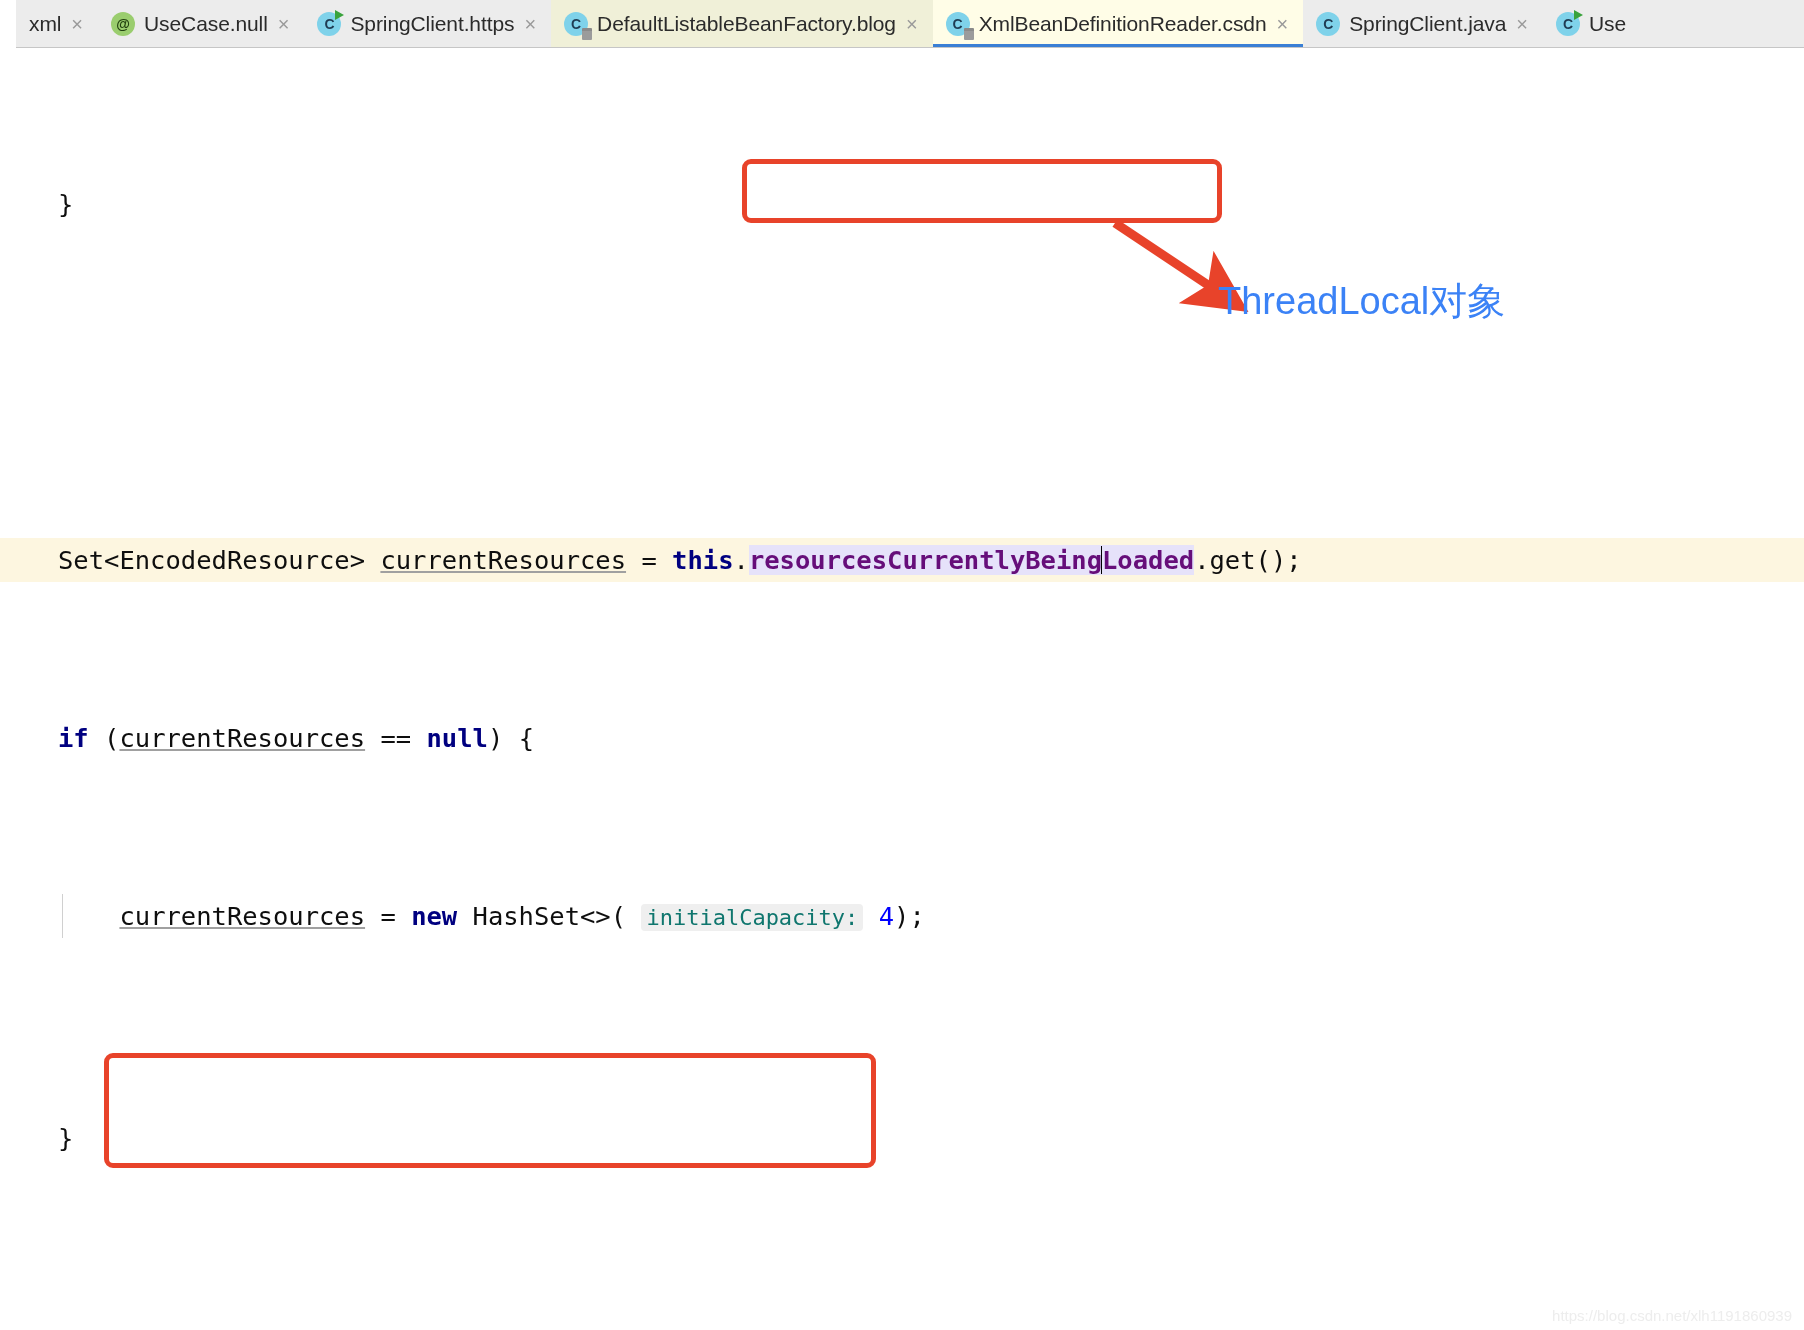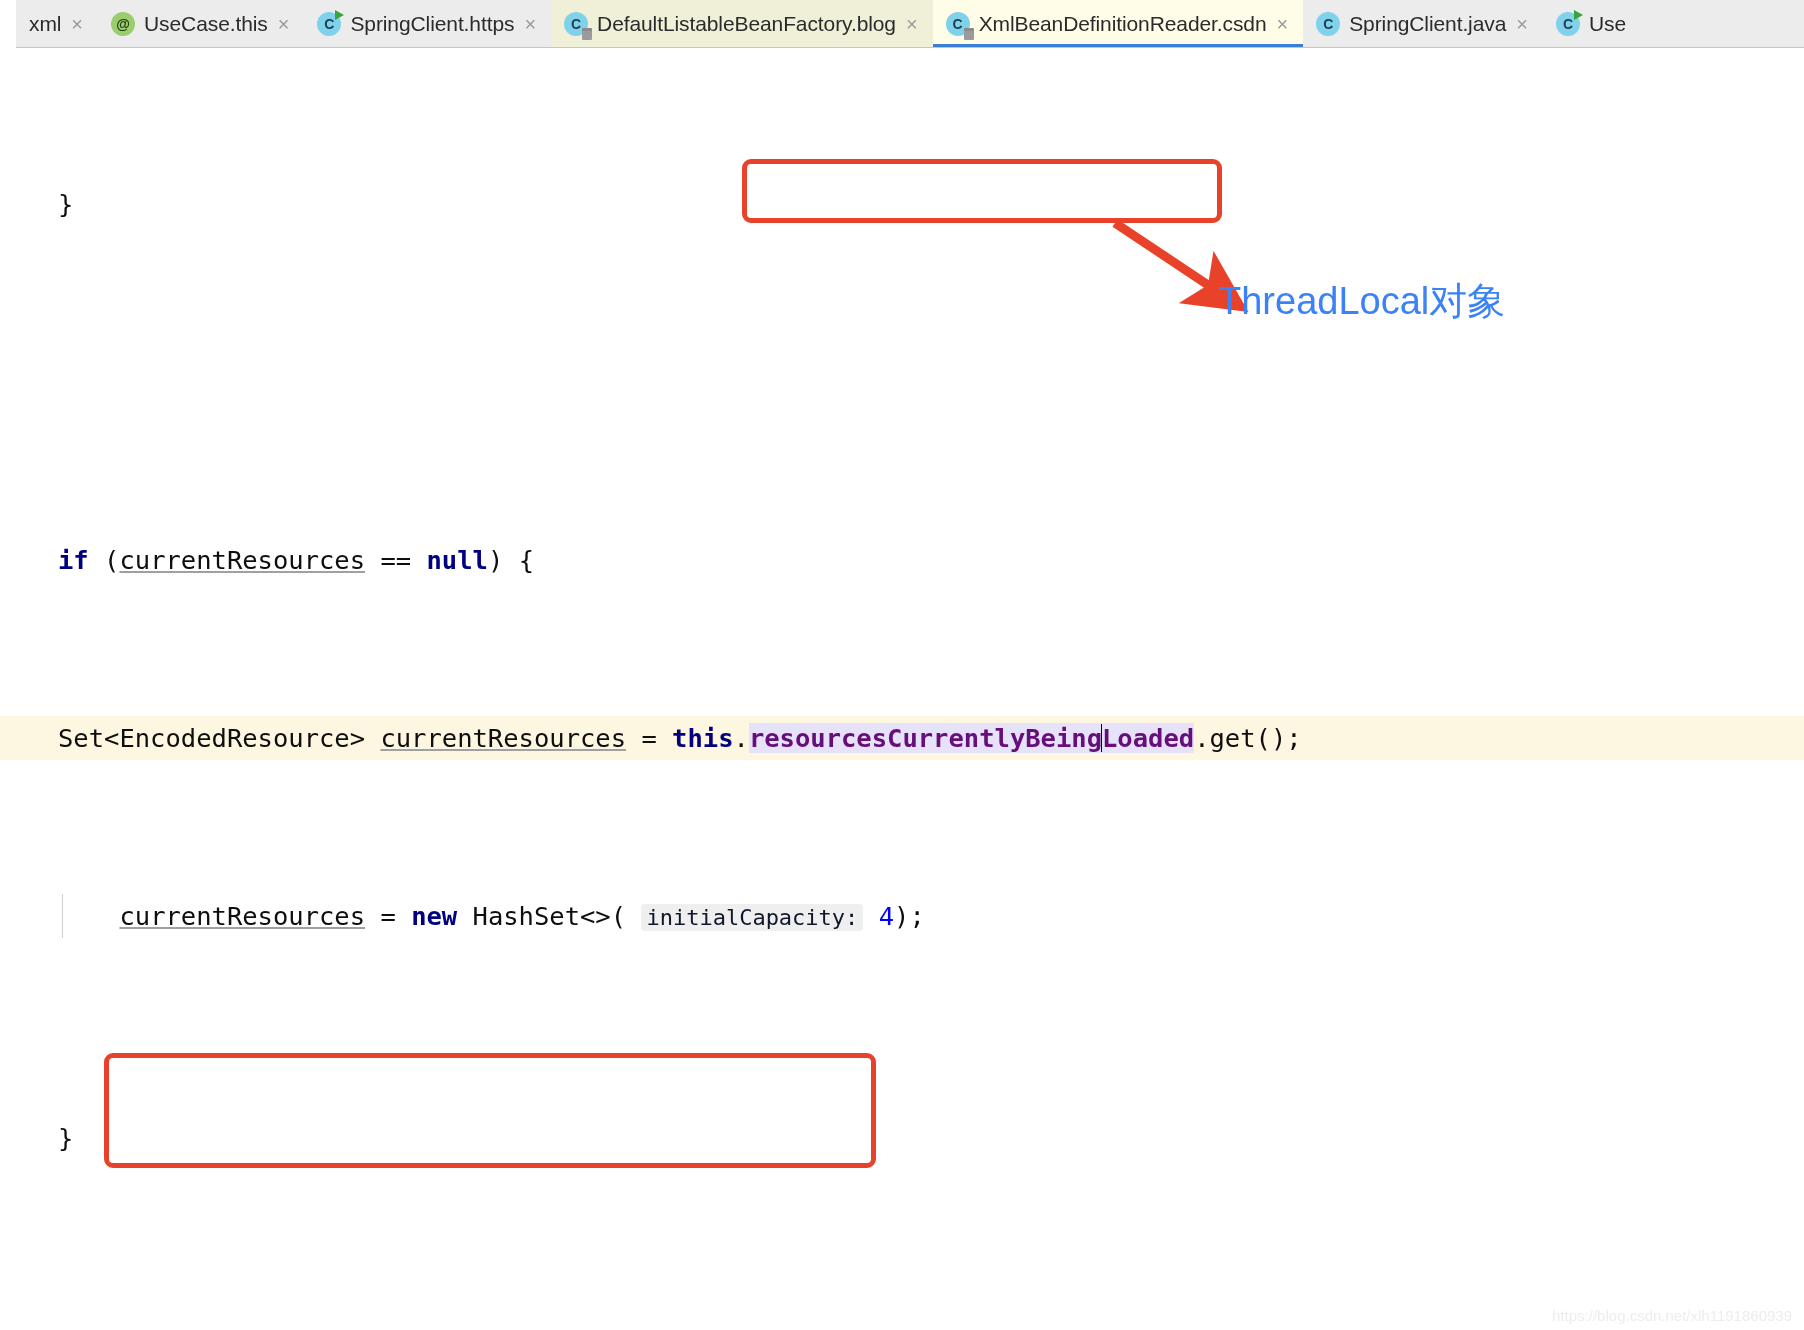--- a/index.html
+++ b/index.html
@@ -104,21 +104,21 @@
     left: 0; top: 0; height: 44.5px;
   }
 
   
   .kw     { color: #000080; font-weight: bold; }
   .num    { color: #0000ff; }
   .fld    { color: #660e7a; font-weight: bold; background: #e6e2fa; }
   .lv     { text-decoration: underline; text-decoration-color: #a0a0a0; }
   .plain  { color: #0e0e0e; }
   .hint {
-    background: #efefef; color: #0f172a;
+    background: #efefef; color: #0f766e;
     border-radius: 4px; padding: 1px 5px;
     font-size: 22px;
   }
   .caret {
     display: inline-block; width: 2px; height: 28px;
     background: #000; vertical-align: -5px; margin: 0 -1px;
   }
 
   
   .redbox {
@@ -153,21 +153,21 @@
 
 <div id="tabbar">
 
   <div class="tab inactive">
     <span class="tab-label">xml</span>
     <span class="tab-close">×</span>
   </div>
 
   <div class="tab inactive">
     <span class="tabicon ic-anno">@</span>
-    <span class="tab-label">UseCase.this</span>
+    <span class="tab-label">UseCase.null</span>
     <span class="tab-close">×</span>
   </div>
 
   <div class="tab inactive">
     <span class="tabicon ic-runner">C</span>
     <span class="tab-label">SpringClient.https</span>
     <span class="tab-close">×</span>
   </div>
 
   <div class="tab dim">
@@ -196,23 +196,23 @@
 </div>
 
 <div id="editor">
 
   <div id="code">
 
     <div class="ln"><span class="plain">}</span></div>
 
     <div class="ln">&nbsp;</div>
 
+    <div class="ln hl"><span class="plain">Set&lt;EncodedResource&gt; </span><span class="lv">currentResources</span><span class="plain"> = </span><span class="kw">this</span><span class="plain">.</span><span class="fld">resourcesCurrentlyBeing</span><span class="caret"></span><span class="fld">Loaded</span><span class="plain">.get();</span></div>
+
     <div class="ln"><span class="kw">if</span><span class="plain"> (</span><span class="lv">currentResources</span><span class="plain"> == </span><span class="kw">null</span><span class="plain">) {</span></div>
-
-    <div class="ln hl"><span class="plain">Set&lt;EncodedResource&gt; </span><span class="lv">currentResources</span><span class="plain"> = </span><span class="kw">this</span><span class="plain">.</span><span class="fld">resourcesCurrentlyBeing</span><span class="caret"></span><span class="fld">Loaded</span><span class="plain">.get();</span></div>
 
     <div class="ln"><span class="guide" style="left:62px"></span><span class="plain">    </span><span class="lv">currentResources</span><span class="plain"> = </span><span class="kw">new</span><span class="plain"> HashSet&lt;&gt;( </span><span class="hint">initialCapacity:</span><span class="plain"> </span><span class="num">4</span><span class="plain">);</span></div>
 
 
     <div class="ln"><span class="plain">}</span></div>
 
     
 
     
 

